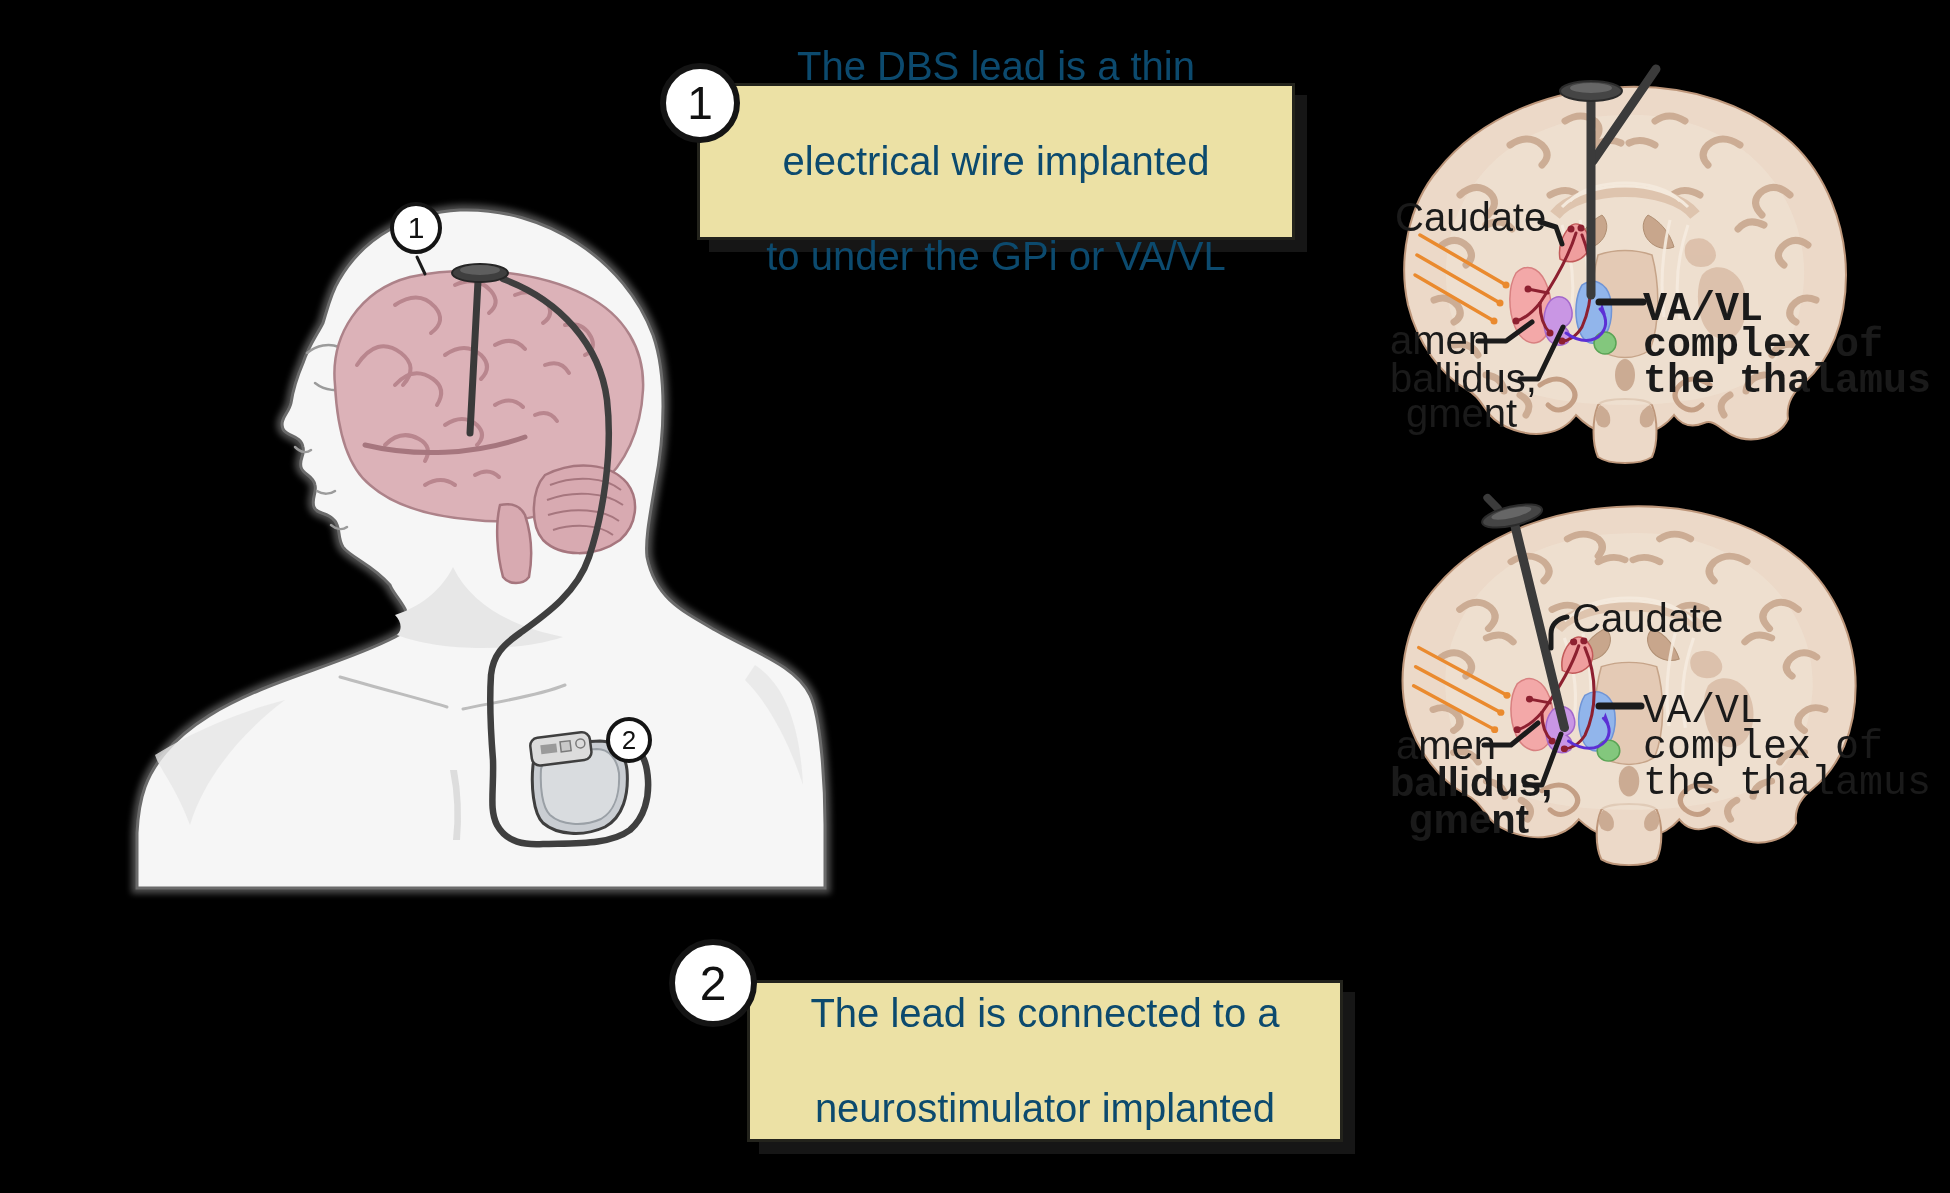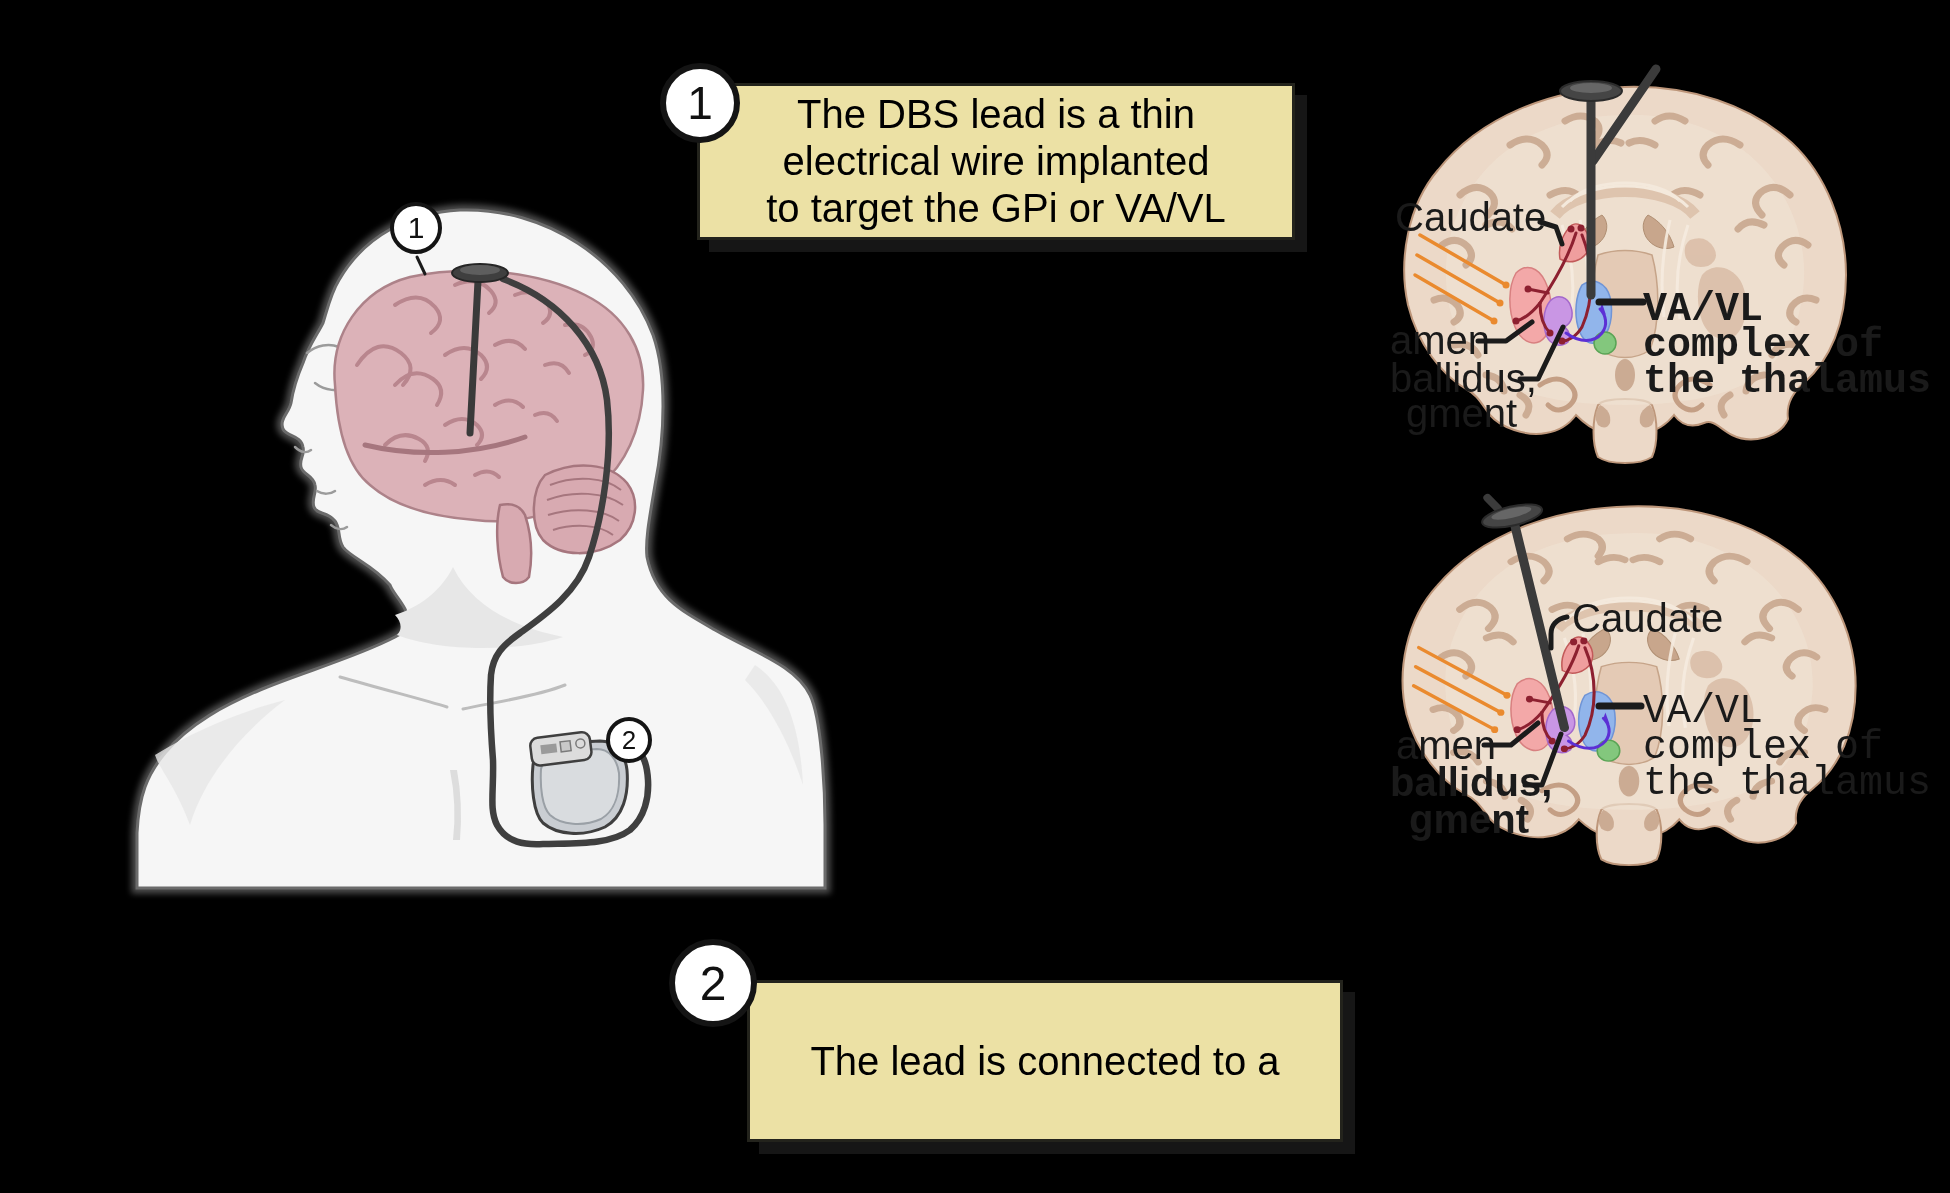--- a/index.html
+++ b/index.html
@@ -11,21 +11,21 @@
   .step-circle{
     position:absolute;background:#ffffff;border:6px solid #141414;border-radius:50%;
     box-sizing:border-box;display:flex;align-items:center;justify-content:center;
     color:#111;font-weight:500;z-index:6;
   }
   .small-marker{border-width:4px;z-index:6;}
   .callout-box{
     position:absolute;background:#ece1a5;border:3px solid #23231c;
     box-shadow:12px 12px 0 #161616;box-sizing:border-box;
     display:flex;flex-direction:column;justify-content:center;
-    text-align:center;color:#000000;font-weight:500;z-index:5;
+    text-align:center;color:#0c4a6e;font-weight:500;z-index:5;gap:48px;
   }
   .callout-box span{display:block;}
   #callout1-box{left:697px;top:83px;width:598px;height:157px;font-size:40px;line-height:47px;}
   #callout2-box{left:747px;top:980px;width:596px;height:162px;font-size:40px;line-height:47px;}
   #callout1-circle{left:660px;top:63px;width:80px;height:80px;font-size:46px;}
   #callout2-circle{left:669px;top:939px;width:88px;height:88px;font-size:48px;}
   #marker1{left:390px;top:202px;width:52px;height:52px;font-size:30px;}
   #marker2{left:606px;top:717px;width:46px;height:46px;font-size:26px;}
   .blabel{
     position:absolute;font-size:40px;line-height:36px;color:#1a1a1a;
@@ -292,28 +292,29 @@
       <path d="M 1567,617 C 1556,619 1551,626 1551,634 L 1551,648"></path>
       <path d="M 1599,706 L 1641,706" stroke-width="7"></path>
       <path d="M 1484,745 L 1511,745 L 1538,723"></path>
       <path d="M 1525,785 L 1542,785 L 1561,734"></path>
     </g>
   </svg>
 
   <div class="callout-box" id="callout1-box">
     <span>The DBS lead is a thin</span>
     <span>electrical wire implanted</span>
-    <span>to target the GPi or VA/VL</span>
+    <span>to under the GPi or VA/VL</span>
   </div>
   <div class="step-circle" id="callout1-circle">
     <span>1</span>
   </div>
 
   <div class="callout-box" id="callout2-box">
     <span>The lead is connected to a</span>
+    <span>neurostimulator implanted</span>
   </div>
   <div class="step-circle" id="callout2-circle">
     <span>2</span>
   </div>
 
   <div class="step-circle small-marker" id="marker1">
     <span>1</span>
   </div>
   <div class="step-circle small-marker" id="marker2">
     <span>2</span>

